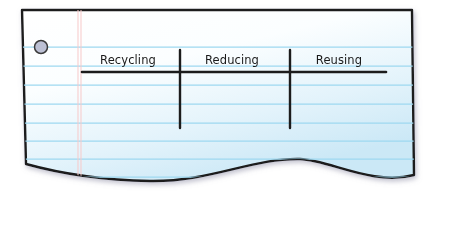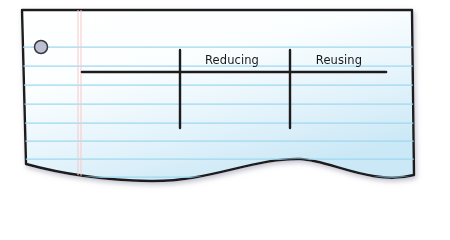--- a/index.html
+++ b/index.html
@@ -116,17 +116,18 @@
 
       <line x1="82" y1="72" x2="386" y2="72" stroke="#1c1c1c" stroke-width="2.6" stroke-linecap="round"></line>
 
       <line x1="180" y1="50" x2="180" y2="128" stroke="#1c1c1c" stroke-width="2.4" stroke-linecap="round"></line>
 
       <line x1="290" y1="50" x2="290" y2="128" stroke="#1c1c1c" stroke-width="2.4" stroke-linecap="round"></line>
     </g>
   </svg>
 
   <div class="header-labels">
+    <div class="col-header" style="left:128px; top:55px; transform:translateX(-50%);">Recycling</div>
     <div class="col-header" style="left:339px; top:55px; transform:translateX(-50%);">Reusing</div>
     <div class="col-header" style="left:232px; top:55px; transform:translateX(-50%);">Reducing</div>
   </div>
 
 </div>
 
 </body></html>

